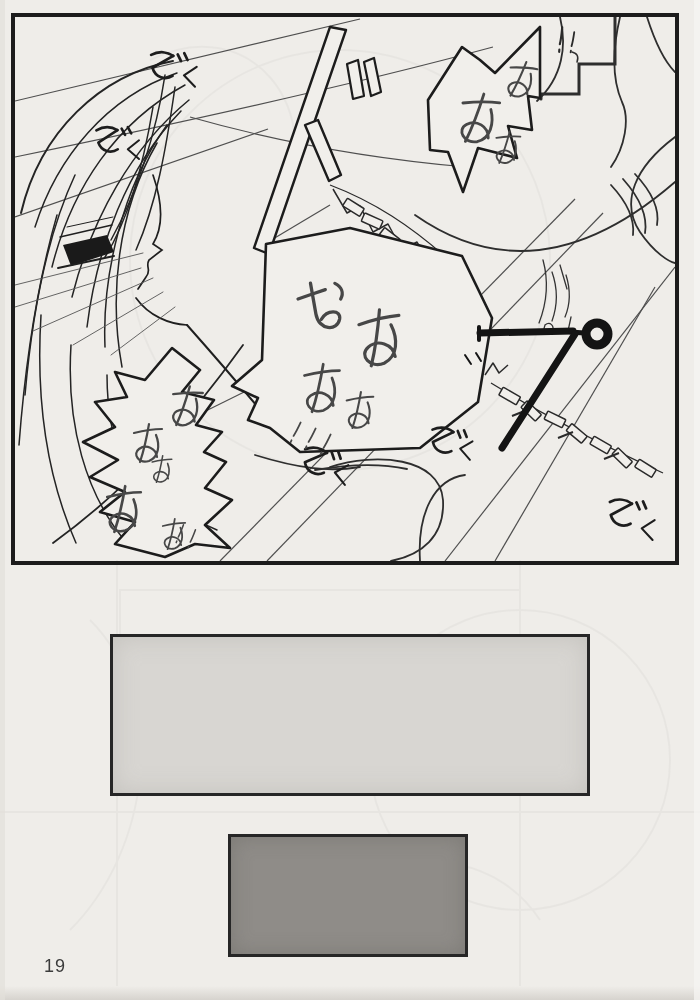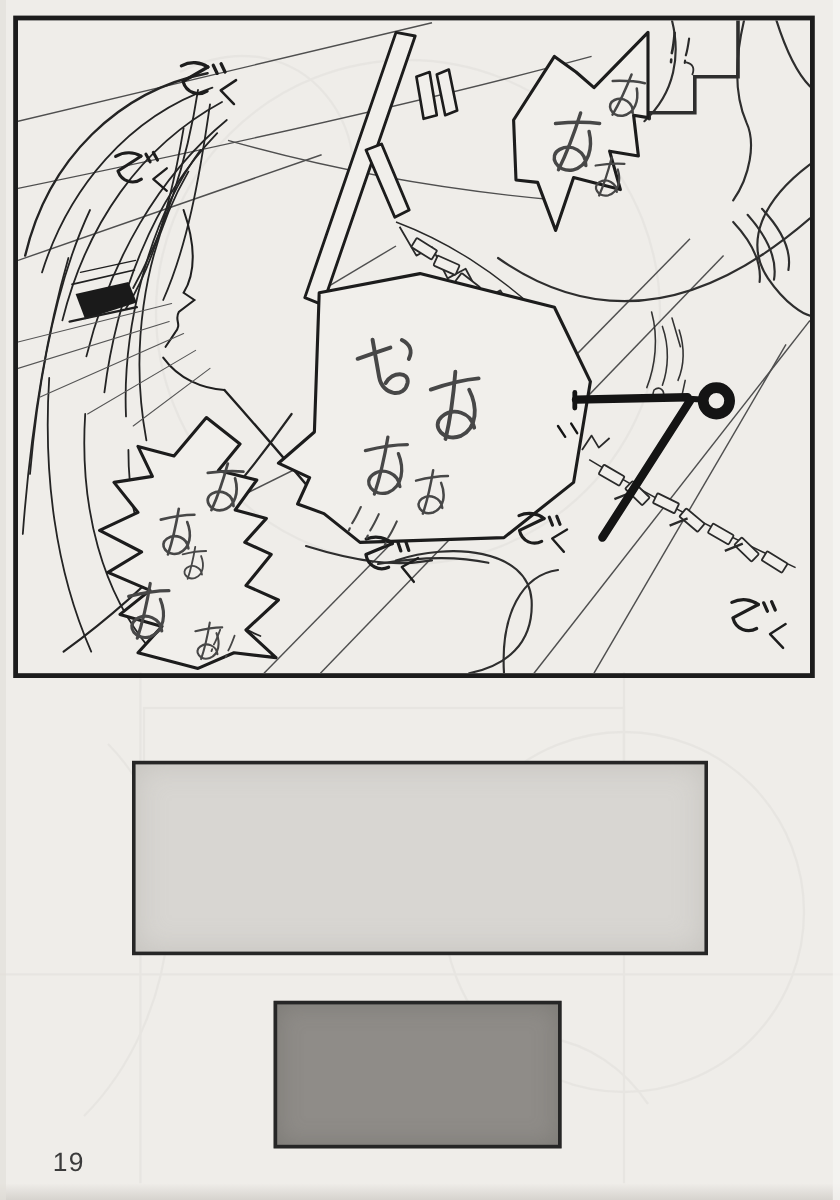--- a/index.html
+++ b/index.html
@@ -22,21 +22,21 @@
     background:#d8d6d2;border:3px solid #262626;box-sizing:border-box;
     box-shadow:inset 0 0 25px rgba(160,158,152,.35);
   }
   .blank-dark{
     position:absolute;left:228px;top:834px;width:240px;height:123px;
     background:#8f8c88;border:3px solid #262626;box-sizing:border-box;
     box-shadow:inset 0 0 20px rgba(90,88,84,.35);
   }
   .page-number{
     position:absolute;left:44px;top:956px;
-    font-size:22px;color:#3b3b3b;letter-spacing:1px;
+    font-size:18px;color:#3b3b3b;letter-spacing:1px;
   }
   .edge-bottom{position:absolute;left:0;bottom:0;width:100%;height:14px;
     background:linear-gradient(#efede9,#d6d3ce);}
   .edge-left{position:absolute;left:0;top:0;width:5px;height:100%;
     background:#e2dfda;opacity:.7;}
   .edge-right{position:absolute;right:0;top:0;width:6px;height:100%;
     background:#f5f4f1;opacity:.8;}
 </style>
 </head>
 <body>

